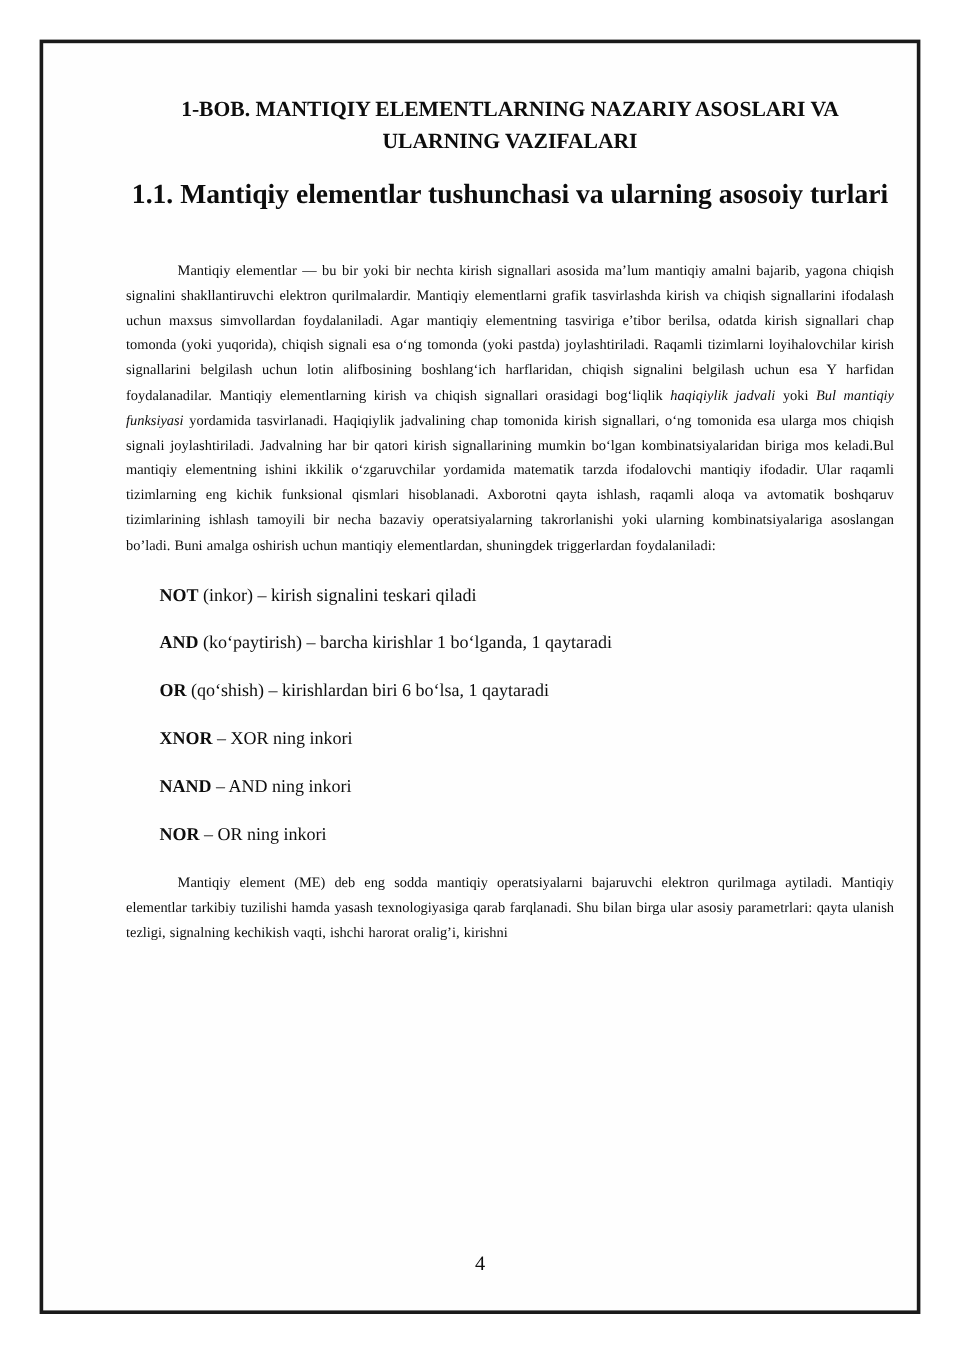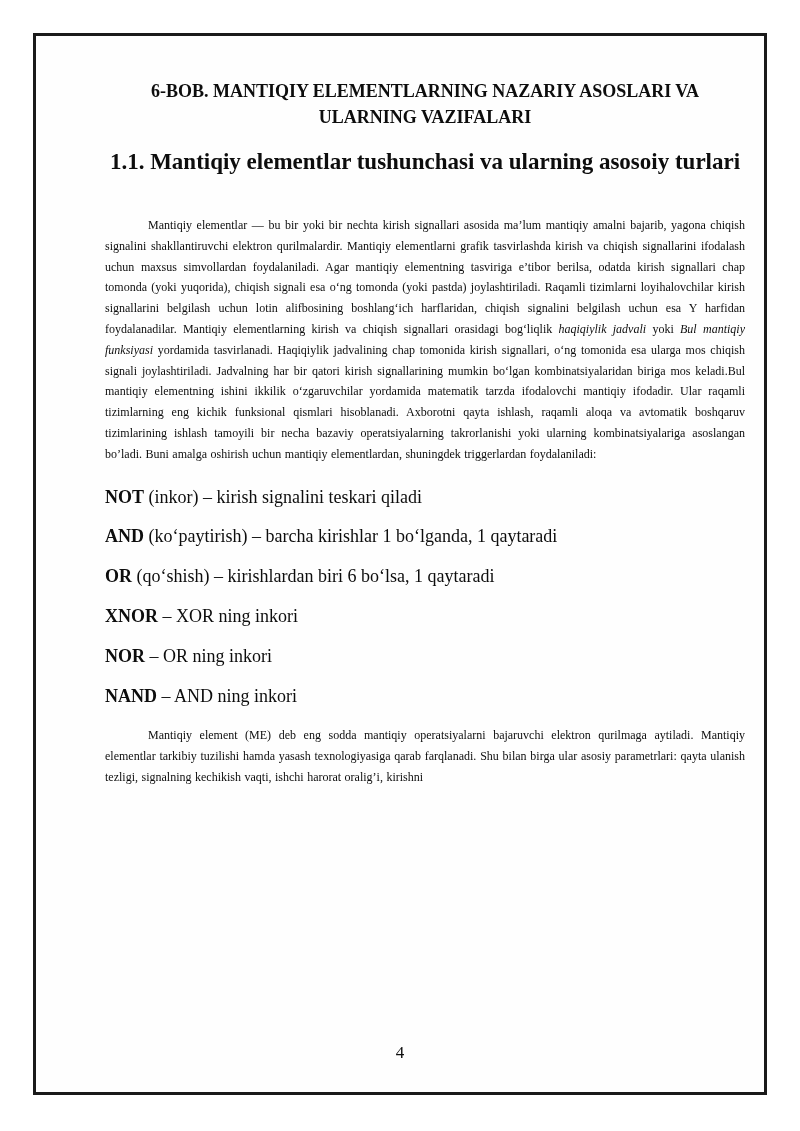--- a/index.html
+++ b/index.html
@@ -41,57 +41,58 @@
   .body-par {
     font-size: 12px;
     line-height: 20.8px;
     text-align: justify;
     word-spacing: 0.5px;
   }
   .indent { text-indent: 43px; }
   .par-intro { margin-top: 43px; }
   .gate-list { margin-top: 22px; }
   .gate {
-    font-size: 18px;
+    font-size: 15px;
     line-height: 20.8px;
     margin-bottom: 19px;
+    margin-left: 28px;
   }
   .gate b { font-weight: bold; }
   .par-closing { margin-top: 13px; }
   .page-number {
     position: absolute;
     left: 0; right: 0;
     top: 1007px;
     text-align: center;
     font-size: 17px;
   }
   i { font-style: italic; }
 </style>
 </head>
 <body>
 
 <div class="page-frame">
   <div class="content">
 
     <h1 class="chapter-title">
-      <span class="tl">6-BOB. MANTIQIY ELEMENTLARNING NAZARIY ASOSLARI VA</span>
+      <span class="tl">1-BOB. MANTIQIY ELEMENTLARNING NAZARIY ASOSLARI VA</span>
       <span class="tl">ULARNING VAZIFALARI</span>
     </h1>
 
     <h2 class="section-title">1.1. Mantiqiy elementlar tushunchasi va ularning asosoiy turlari</h2>
 
     <p class="body-par indent par-intro"><span>Mantiqiy elementlar — bu bir yoki bir nechta kirish signallari asosida ma’lum mantiqiy amalni bajarib, yagona chiqish signalini shakllantiruvchi elektron qurilmalardir. Mantiqiy elementlarni grafik tasvirlashda kirish va chiqish signallarini ifodalash uchun maxsus simvollardan foydalaniladi. Agar mantiqiy elementning tasviriga e’tibor berilsa, odatda kirish signallari chap tomonda (yoki yuqorida), chiqish signali esa o‘ng tomonda (yoki pastda) joylashtiriladi. Raqamli tizimlarni loyihalovchilar kirish signallarini belgilash uchun lotin alifbosining boshlang‘ich harflaridan, chiqish signalini belgilash uchun esa Y harfidan foydalanadilar. Mantiqiy elementlarning kirish va chiqish signallari orasidagi bog‘liqlik </span><i>haqiqiylik jadvali</i><span> yoki </span><i>Bul mantiqiy funksiyasi</i><span> yordamida tasvirlanadi. Haqiqiylik jadvalining chap tomonida kirish signallari, o‘ng tomonida esa ularga mos chiqish signali joylashtiriladi. Jadvalning har bir qatori kirish signallarining mumkin bo‘lgan kombinatsiyalaridan biriga mos keladi.Bul mantiqiy elementning ishini ikkilik o‘zgaruvchilar yordamida matematik tarzda ifodalovchi mantiqiy ifodadir. Ular raqamli tizimlarning eng kichik funksional qismlari hisoblanadi. Axborotni qayta ishlash, raqamli aloqa va avtomatik boshqaruv tizimlarining ishlash tamoyili bir necha bazaviy operatsiyalarning takrorlanishi yoki ularning kombinatsiyalariga asoslangan bo’ladi. Buni amalga oshirish uchun mantiqiy elementlardan, shuningdek triggerlardan foydalaniladi:</span></p>
 
     <div class="gate-list">
       <p class="gate"><b>NOT</b><span> (inkor) – kirish signalini teskari qiladi</span></p>
       <p class="gate"><b>AND</b><span> (ko‘paytirish) – barcha kirishlar 1 bo‘lganda, 1 qaytaradi</span></p>
       <p class="gate"><b>OR</b><span> (qo‘shish) – kirishlardan biri 6 bo‘lsa, 1 qaytaradi</span></p>
       <p class="gate"><b>XNOR</b><span> – XOR ning inkori</span></p>
+      <p class="gate"><b>NAND</b><span> – AND ning inkori</span></p>
       <p class="gate"><b>NOR</b><span> – OR ning inkori</span></p>
-      <p class="gate"><b>NAND</b><span> – AND ning inkori</span></p>
     </div>
 
     <p class="body-par indent par-closing"><span>Mantiqiy element (ME) deb eng sodda mantiqiy operatsiyalarni bajaruvchi elektron qurilmaga aytiladi. Mantiqiy elementlar tarkibiy tuzilishi hamda yasash texnologiyasiga qarab farqlanadi. Shu bilan birga ular asosiy parametrlari: qayta ulanish tezligi, signalning kechikish vaqti, ishchi harorat oralig’i, kirishni</span></p>
 
   </div>
 
   <div class="page-number">4</div>
 </div>
 
 </body></html>

